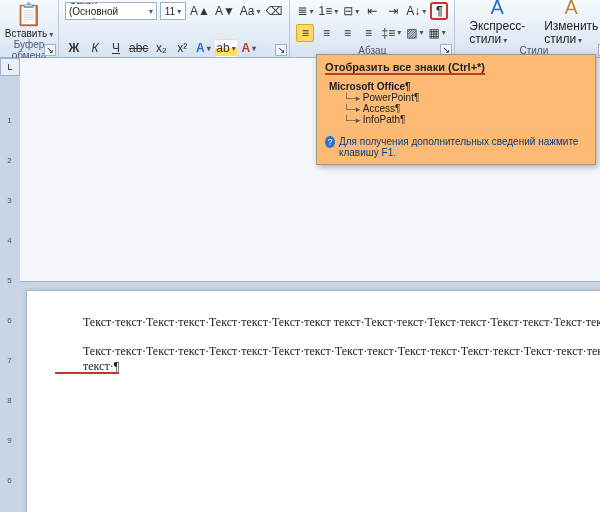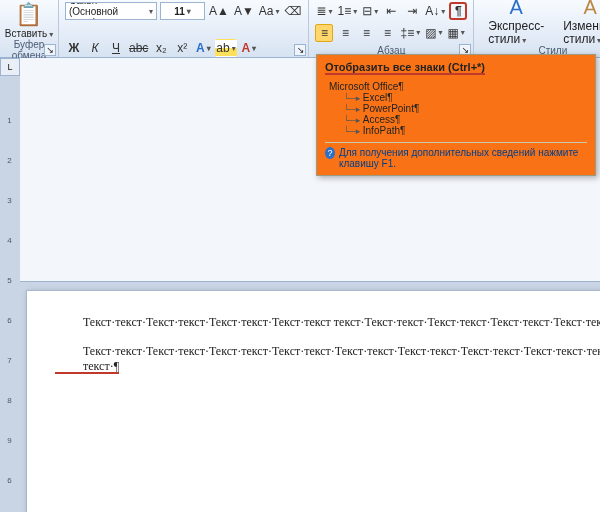--- a/index.html
+++ b/index.html
@@ -56,23 +56,23 @@
     width: 46px; cursor: pointer;
   }
   .paste-big .ico { font-size: 22px; }
   .paste-big .lbl { font-size: 10px; }
   .font-name {
     width: 92px; height: 18px; border: 1px solid #9db4d1;
     background: #fff; font-size: 10px; padding: 0 3px;
     display: inline-flex; align-items: center; overflow: hidden;
   }
   .font-size {
-    width: 45px; height: 18px; border: 1px solid #9db4d1;
+    width: 26px; height: 18px; border: 1px solid #9db4d1;
     background: #fff; font-size: 10px; text-align: center;
-    display: inline-flex; align-items: center; justify-content: center; font-weight: bold;
+    display: inline-flex; align-items: center; justify-content: center;
   }
   .big-group {
     display: flex; flex-direction: column; align-items: center;
     padding: 2px 8px; cursor: pointer;
   }
   .big-group .ico { font-size: 20px; height: 24px; display: flex; align-items: center; }
   .big-group .lbl { font-size: 12px; line-height: 13px; }
   .dialog-launcher {
     position: absolute; bottom: 1px; right: 2px;
     width: 12px; height: 12px; font-size: 9px;
@@ -124,35 +124,35 @@
   .red-underline {
     display: inline-block;
     border-bottom: 2px solid #c0392b;
     line-height: 12px;
   }
   
   .screentip {
     position: absolute;
     left: 316px; top: 54px;
     width: 280px;
-    background: #f97316;
+    background: #fdba74;
     border: 1px solid #9b9b80;
     box-shadow: 2px 2px 6px rgba(0,0,0,.3);
     padding: 6px 8px 6px 8px;
     z-index: 50;
   }
   .screentip .title {
     font-weight: bold; font-size: 11px;
     border-bottom: 2px solid #c0392b;
     display: inline-block;
     margin-bottom: 4px;
   }
   .screentip .desc { font-size: 10.5px; color: #333; margin-bottom: 6px; }
   .screentip .tree { font-size: 10px; color: #222; margin: 2px 0 6px 4px; }
-  .screentip .tree-root { font-weight: 400; }
+  .screentip .tree-root { font-weight: 700; }
   .screentip .tree-item { margin-left: 14px; }
   .screentip .tree-item::before { content: "└─▸ "; color: #555; font-size: 9px; }
   .screentip hr { border: none; border-top: 1px solid #c9c9b1; margin: 4px 0; }
   .screentip .help {
     font-size: 10px; color: #003e8a;
     display: flex; align-items: flex-start; gap: 4px;
   }
   .screentip .help-ico {
     width: 12px; height: 12px; border-radius: 50%;
     background: #2a6fc9; color: #fff; font-size: 9px;
@@ -303,21 +303,20 @@
       </div>
     </div>
   </div>
 </div>
 
 <div class="screentip">
   <span class="title">Отобразить все знаки (Ctrl+*)</span>
   <div class="tree">
     <div class="tree-root">Microsoft Office¶</div>
     <div id="tree-items">
-        <div class="tree-item">Excel¶</div>
         <div class="tree-item">PowerPoint¶</div>
         <div class="tree-item">Access¶</div>
         <div class="tree-item">InfoPath¶</div>
       </div>
   </div>
   <hr>
   <div class="help">
     <span class="help-ico">?</span>
     <span>Для получения дополнительных сведений нажмите клавишу F1.</span>
   </div>

